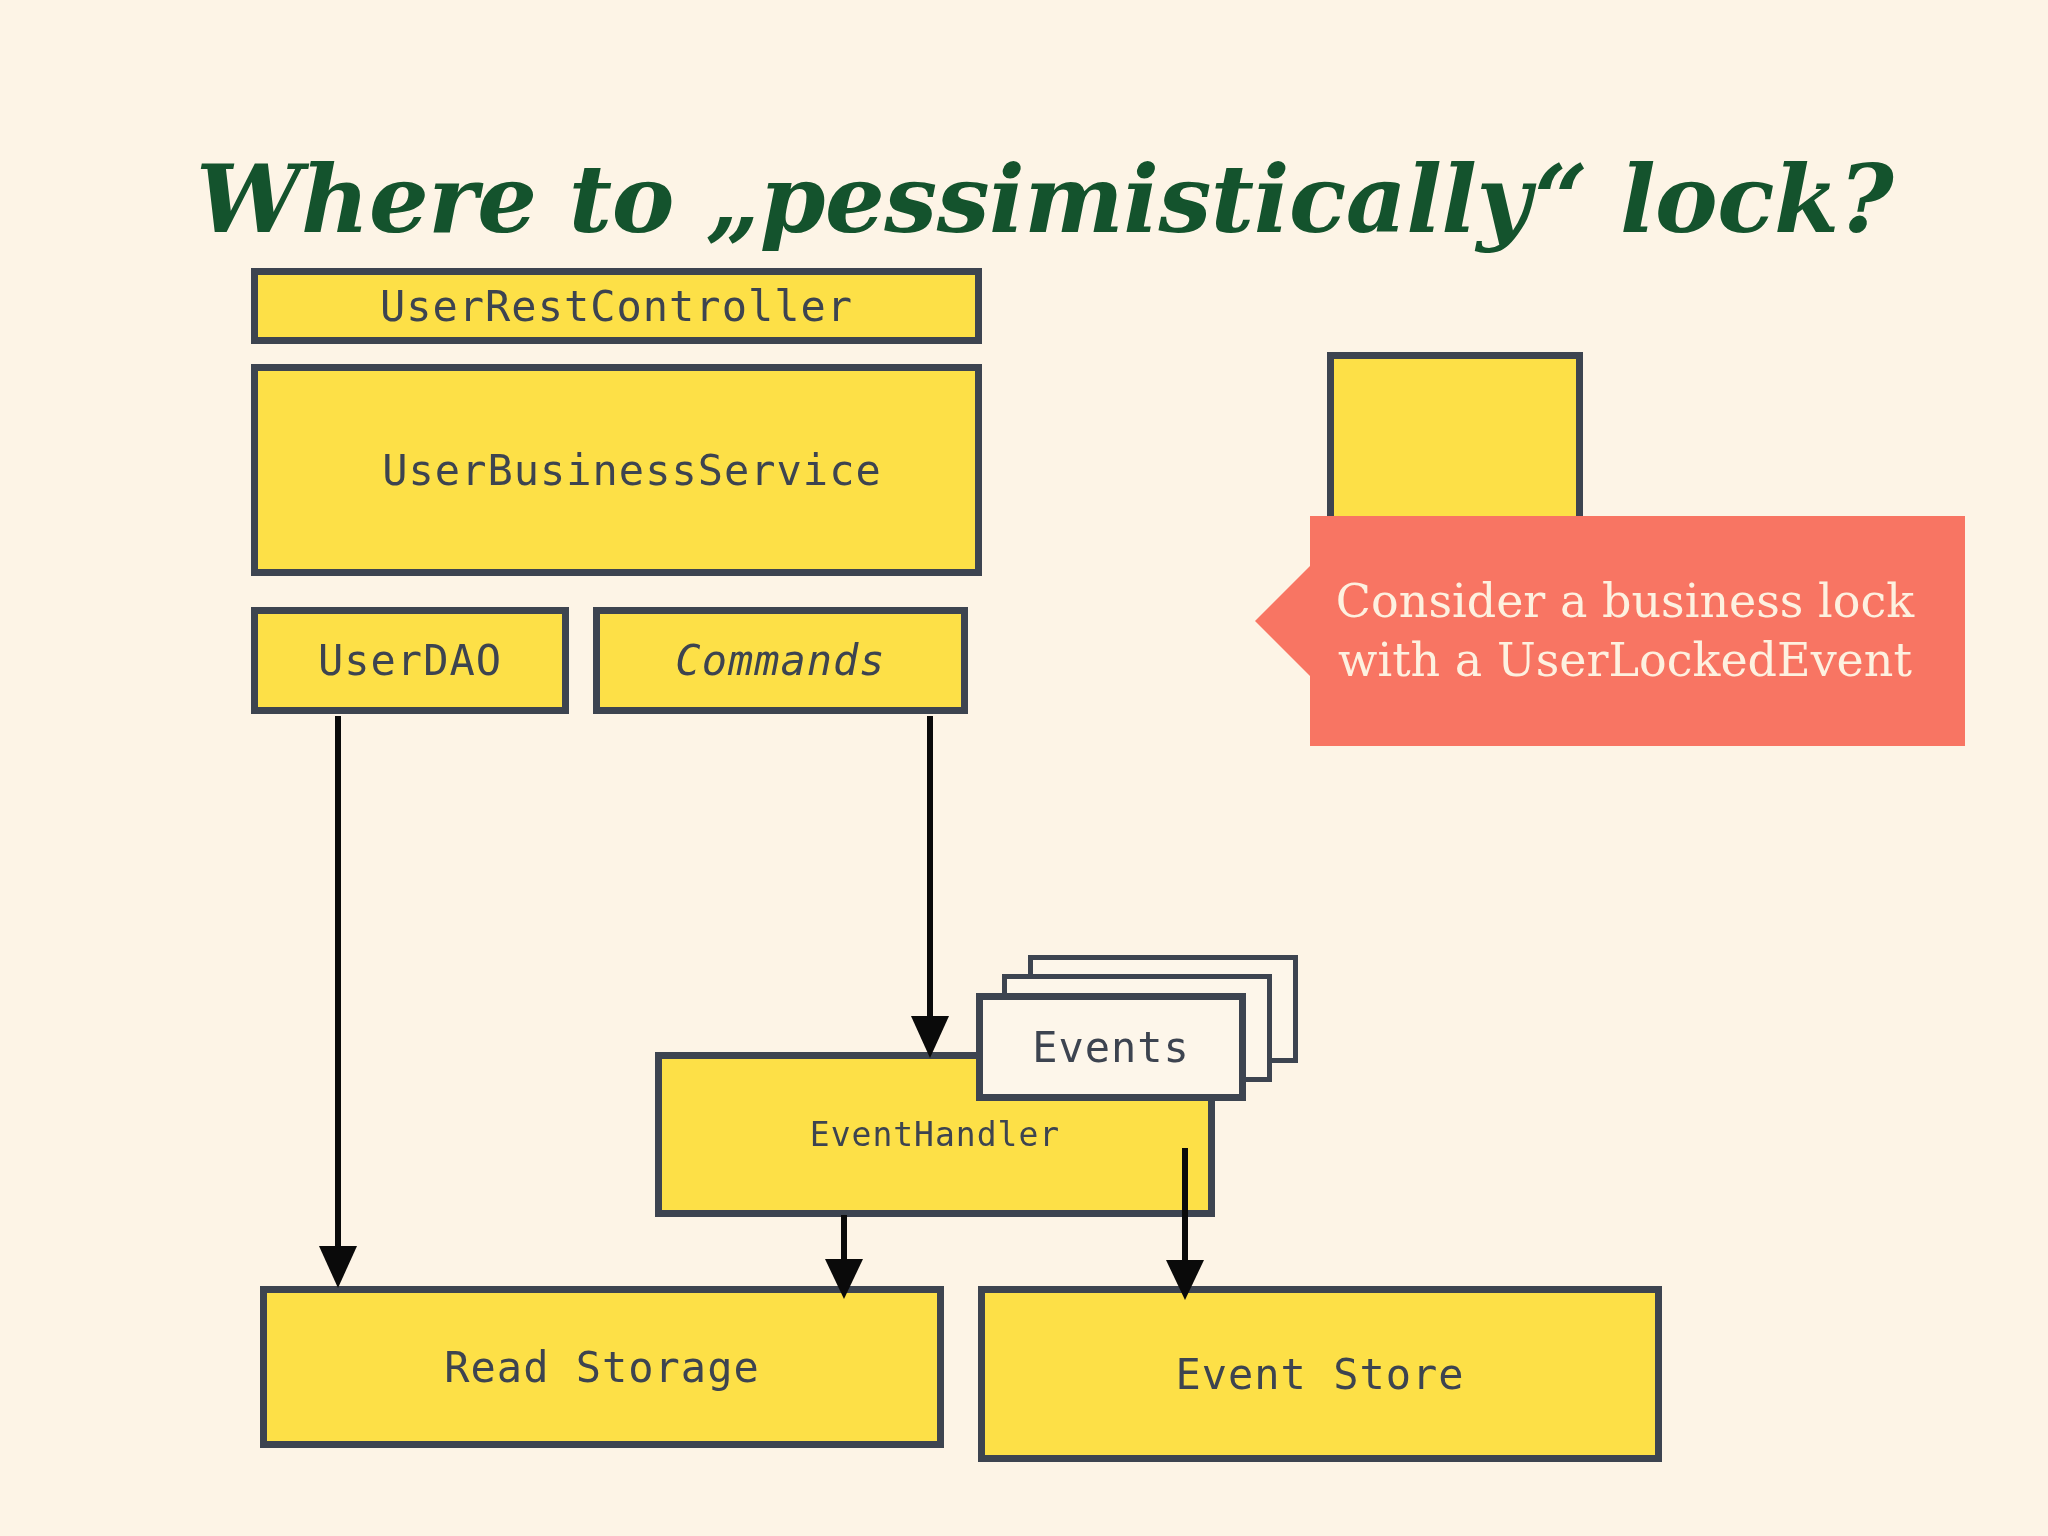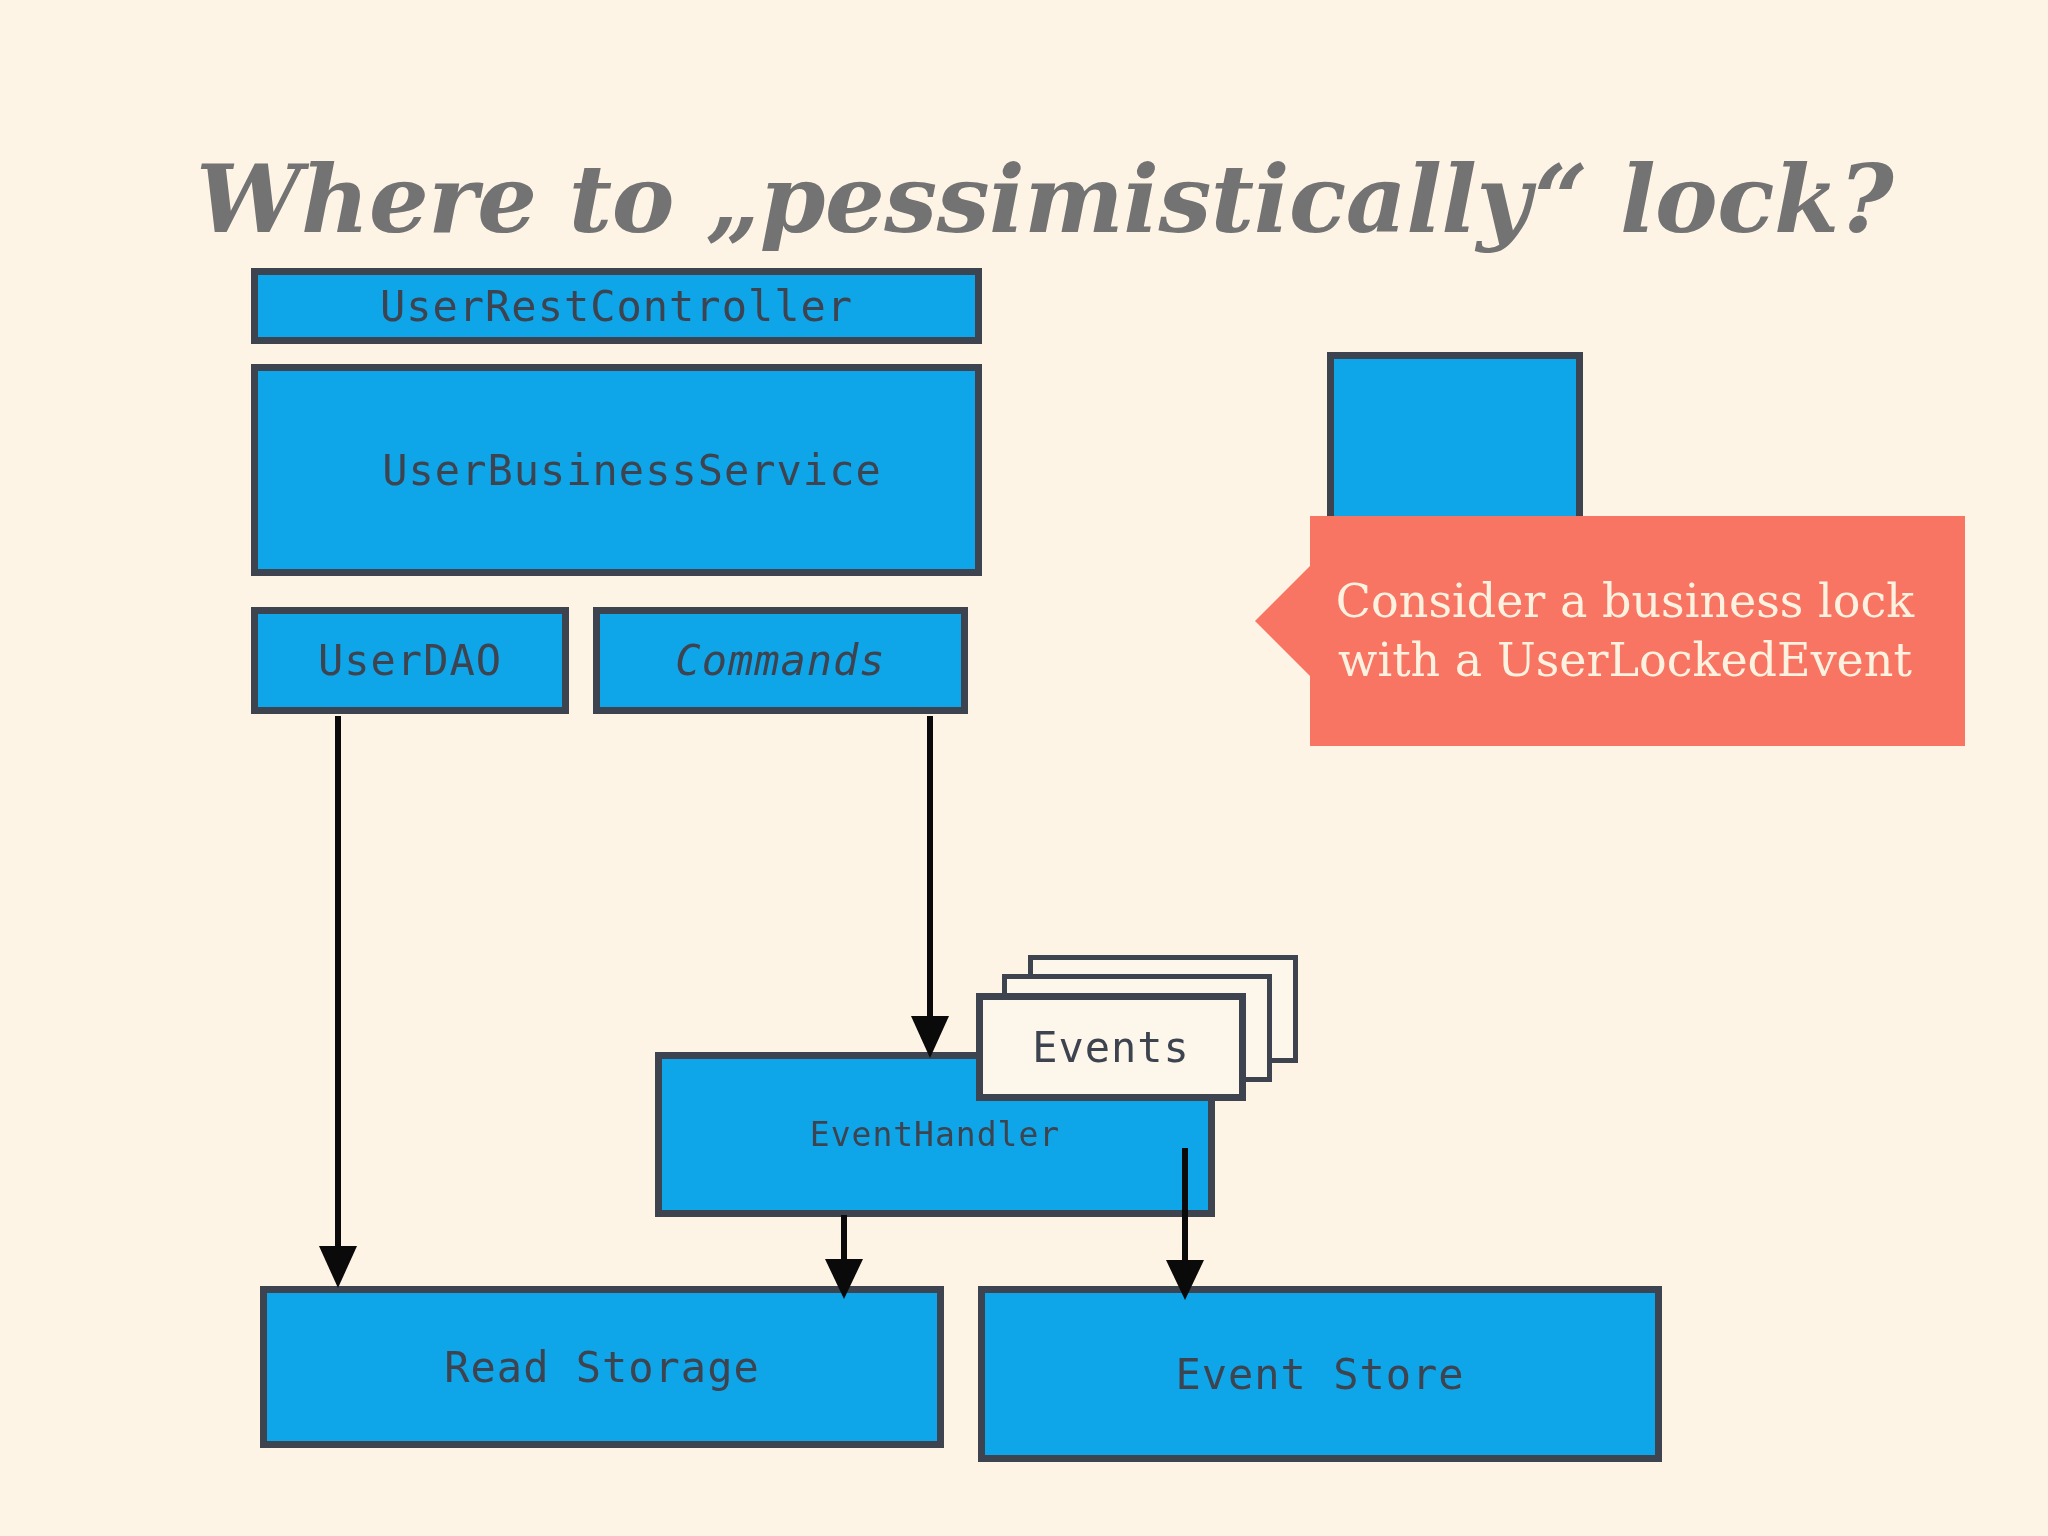--- a/index.html
+++ b/index.html
@@ -21,30 +21,30 @@
     position: absolute;
     left: 196px;
     top: 150px;
     width: 1760px;
     font-family: "DejaVu Serif", serif;
     font-weight: bold;
     font-style: italic;
     font-size: 94px;
     line-height: 1.05;
     letter-spacing: -0.5px;
-    color: #737373;
+    color: #14532d;
     white-space: nowrap;
   }
 
   
   .box {
     position: absolute;
     box-sizing: border-box;
     border: 7px solid #3d4450;
-    background: #0ea5e9;
+    background: #fde047;
     display: flex;
     align-items: center;
     justify-content: center;
   }
   .box-label {
     font-family: "DejaVu Sans Mono", "Liberation Mono", monospace;
     font-size: 42px;
     color: #3d4450;
     letter-spacing: 1px;
     white-space: nowrap;

